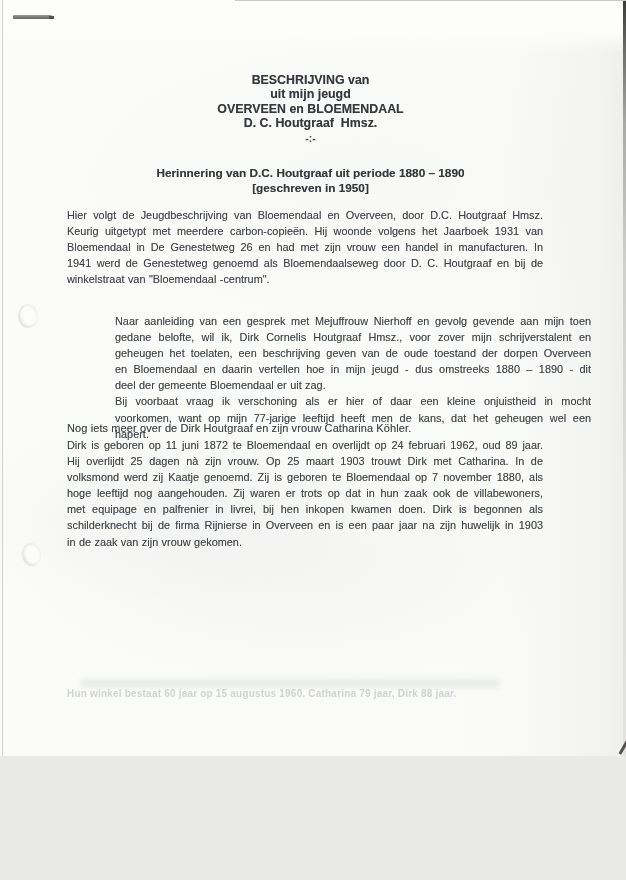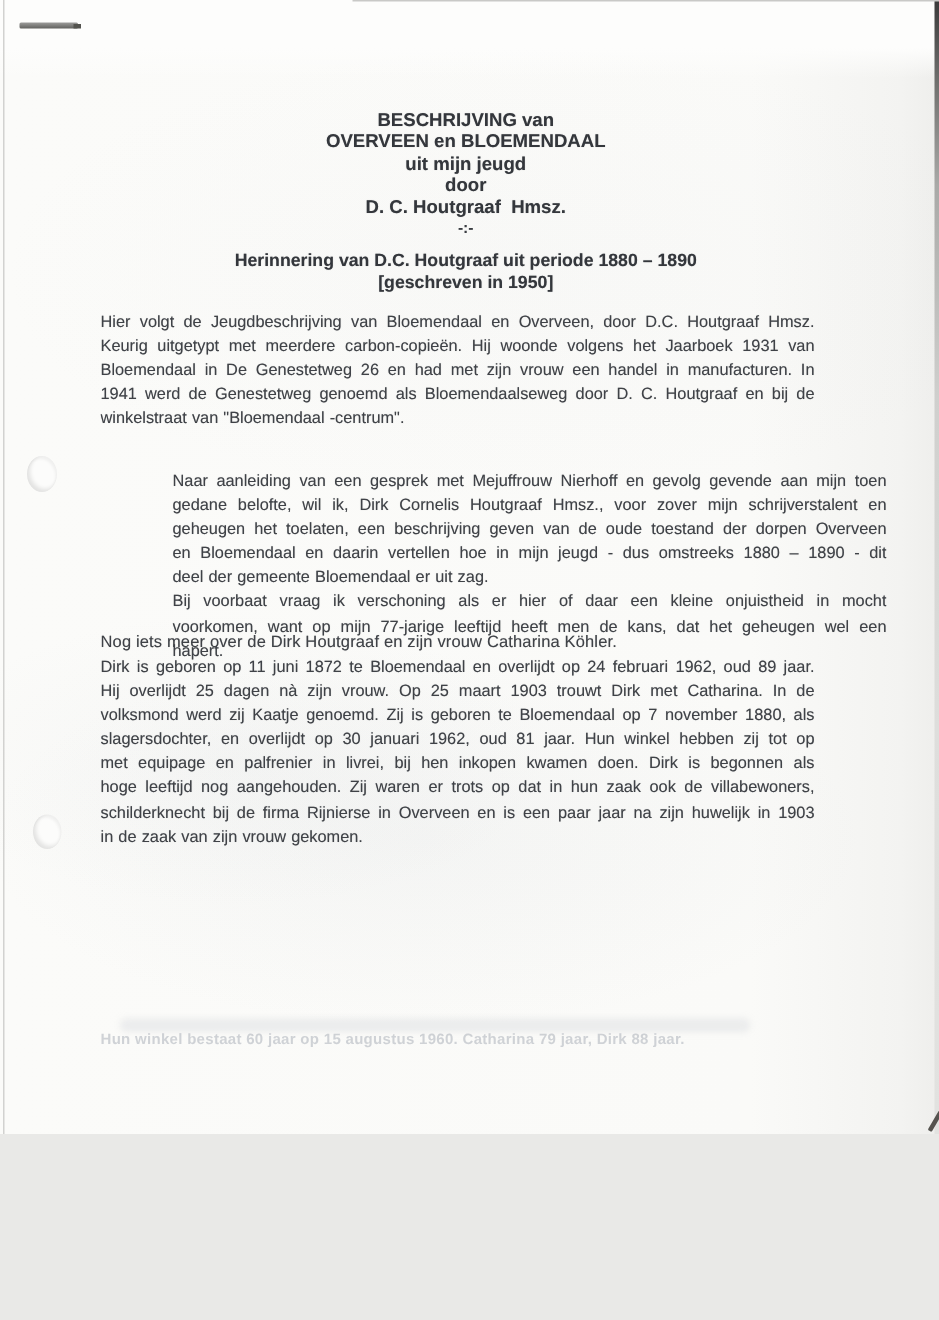--- a/index.html
+++ b/index.html
@@ -63,23 +63,22 @@
   <div class="mark-dash"></div>
   <div class="mark-dash-end"></div>
   <div class="hole hole-1"></div>
   <div class="hole hole-2"></div>
   <div class="scratch-bl-1"></div>
   <div class="scratch-bl-2"></div>
   <div class="mark-br"></div>
 
   <div class="centered" style="top:73px;">
     <div class="title-line">BESCHRIJVING van</div>
+    <div class="title-line">uit mijn jeugd</div>
     <div class="title-line">OVERVEEN en BLOEMENDAAL</div>
-    <div class="title-line">uit mijn jeugd</div>
-    <div class="title-line">door</div>
     <div class="title-line">D. C. Houtgraaf  Hmsz.</div>
     <div class="divider-line">-:-</div>
   </div>
 
   <div class="centered" style="top:166px;">
     <div class="subtitle-line">Herinnering van D.C. Houtgraaf uit periode 1880 – 1890</div>
     <div class="subtitle-line">[geschreven in 1950]</div>
   </div>
 
   <div class="block" style="top:207px;">
@@ -102,23 +101,22 @@
   </div>
 
   <div class="block" style="top:420px;">
     <div class="heading">Nog iets meer over de Dirk Houtgraaf en zijn vrouw Catharina Köhler.</div>
   </div>
 
   <div class="block" style="top:437px;">
     <div class="line">Dirk is geboren op 11 juni 1872 te Bloemendaal en overlijdt op 24 februari 1962, oud 89 jaar.</div>
     <div class="line">Hij overlijdt 25 dagen nà zijn vrouw. Op 25 maart 1903 trouwt Dirk met Catharina. In de</div>
     <div class="line">volksmond werd zij Kaatje genoemd. Zij is geboren te Bloemendaal op 7 november 1880, als</div>
-    <div class="line">slagersdochter, en overlijdt op 30 januari 1962, oud 81 jaar. Hun winkel hebben zij tot op</div>
+    <div class="line">hoge leeftijd nog aangehouden. Zij waren er trots op dat in hun zaak ook de villabewoners,</div>
     <div class="line">met equipage en palfrenier in livrei, bij hen inkopen kwamen doen. Dirk is begonnen als</div>
-    <div class="line">hoge leeftijd nog aangehouden. Zij waren er trots op dat in hun zaak ook de villabewoners,</div>
     <div class="line">schilderknecht bij de firma Rijnierse in Overveen en is een paar jaar na zijn huwelijk in 1903</div>
     <div class="line last">in de zaak van zijn vrouw gekomen.</div>
   </div>
 
   <div class="ghost-smear"></div>
   <div class="ghost-line">Hun winkel bestaat 60 jaar op 15 augustus 1960. Catharina 79 jaar, Dirk 88 jaar.</div>
 
 </div>
 
 </body></html>

